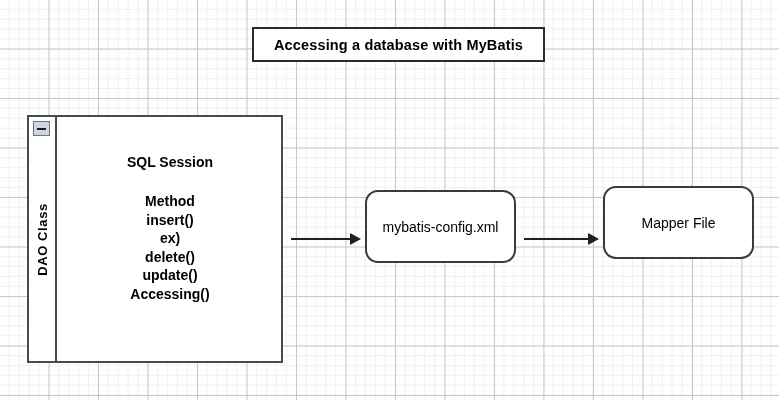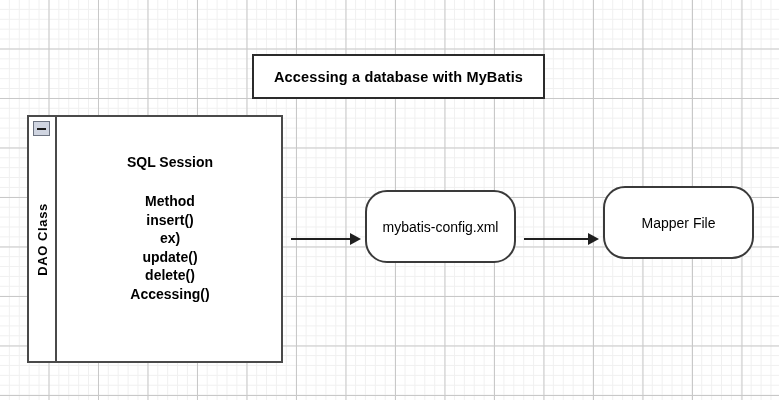--- a/index.html
+++ b/index.html
@@ -26,28 +26,27 @@
     background-position: -1px -1px, -1px -1px, -1px -1px, -1px -1px;
     font-family: "Liberation Sans", sans-serif;
   }
 
   
   #title-box {
     position: absolute;
     left: 252px;
     top: 27px;
     width: 293px;
-    height: 45px;
+    height: 35px;
     background: #ffffff;
     border: 2px solid #2b2b2b;
     box-sizing: border-box;
     display: flex;
     align-items: center;
     justify-content: center;
-    margin-top: 27px;
   }
   #title-box .title-text {
     font-size: 14.5px;
     font-weight: bold;
     color: #000000;
     letter-spacing: 0.15px;
   }
 
   
   #dao-box {
@@ -124,21 +123,21 @@
     font-size: 14px;
     color: #000000;
   }
   #method-list .m-line { display: block; }
 
   
   .round-box {
     position: absolute;
     background: #ffffff;
     border: 2px solid #3a3a3a;
-    border-radius: 22px;
+    border-radius: 13px;
     box-sizing: border-box;
     display: flex;
     align-items: center;
     justify-content: center;
     font-size: 14px;
     color: #000000;
   }
   #config-box { left: 365px; top: 190px; width: 151px; height: 73px; }
   #mapper-box { left: 603px; top: 186px; width: 151px; height: 73px; }
 
@@ -185,22 +184,22 @@
       <span class="minus"></span>
     </div>
 
     <div id="dao-body">
       <div id="sql-session-title">SQL Session</div>
 
       <div id="method-list">
         <span class="m-line">Method</span>
         <span class="m-line">insert()</span>
         <span class="m-line">ex)</span>
+        <span class="m-line">delete()</span>
         <span class="m-line">update()</span>
-        <span class="m-line">delete()</span>
         <span class="m-line">Accessing()</span>
       </div>
     </div>
   </div>
 
   <div class="arrow" id="arrow-dao-config">
     <span class="shaft"></span>
     <span class="head"></span>
   </div>
 

